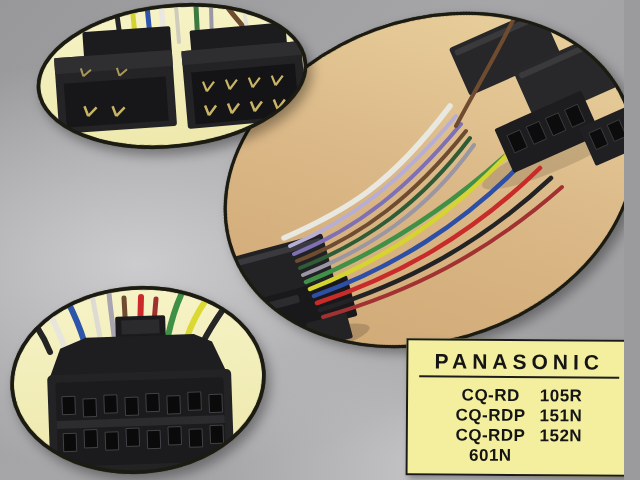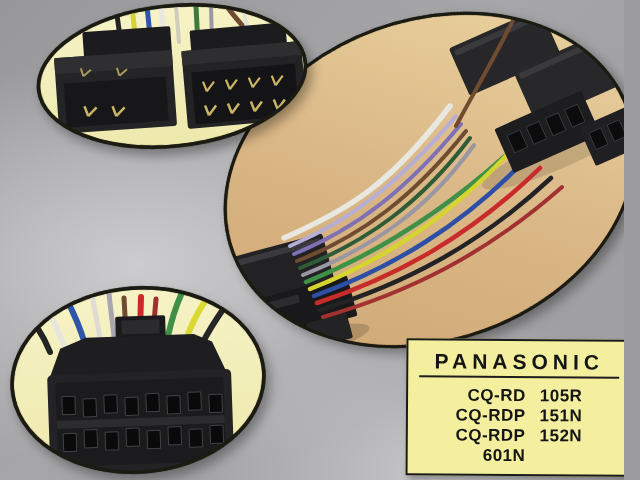--- a/index.html
+++ b/index.html
@@ -18,21 +18,21 @@
     transform:rotate(0.4deg);box-shadow:3px 4px 6px rgba(0,0,0,0.3);
     color:#151515;text-align:center;
   }
   .brand{font-size:21px;font-weight:bold;letter-spacing:5px;line-height:1.0;margin-top:10px;}
   .brand-rule{height:2px;background:#1d1d1d;width:90%;margin:4px auto 8px auto;}
   .models{
     display:grid;grid-template-columns:auto auto;column-gap:14px;row-gap:0;
     justify-content:center;font-size:17px;font-weight:bold;line-height:20px;
     letter-spacing:0.5px;
   }
-  .models span{text-align:right;white-space:pre;}
+  .models span{text-align:center;white-space:pre;}
 </style>
 </head>
 <body>
 
 <div class="stage">
 
   <svg class="scene-svg" width="640" height="480" viewBox="0 0 640 480">
     <defs>
       <linearGradient id="gradBig" x1="0" y1="1" x2="1" y2="0">
         <stop offset="0" stop-color="#cda571"></stop>

